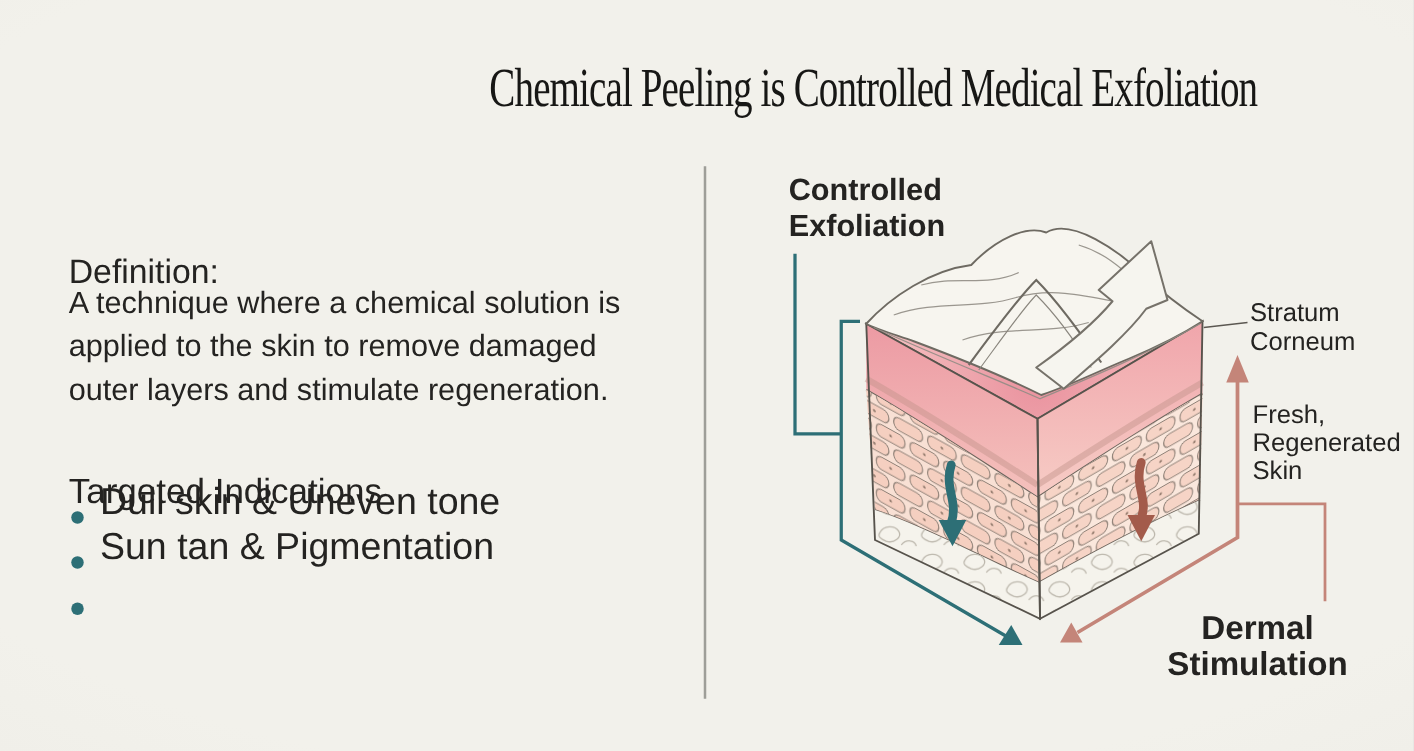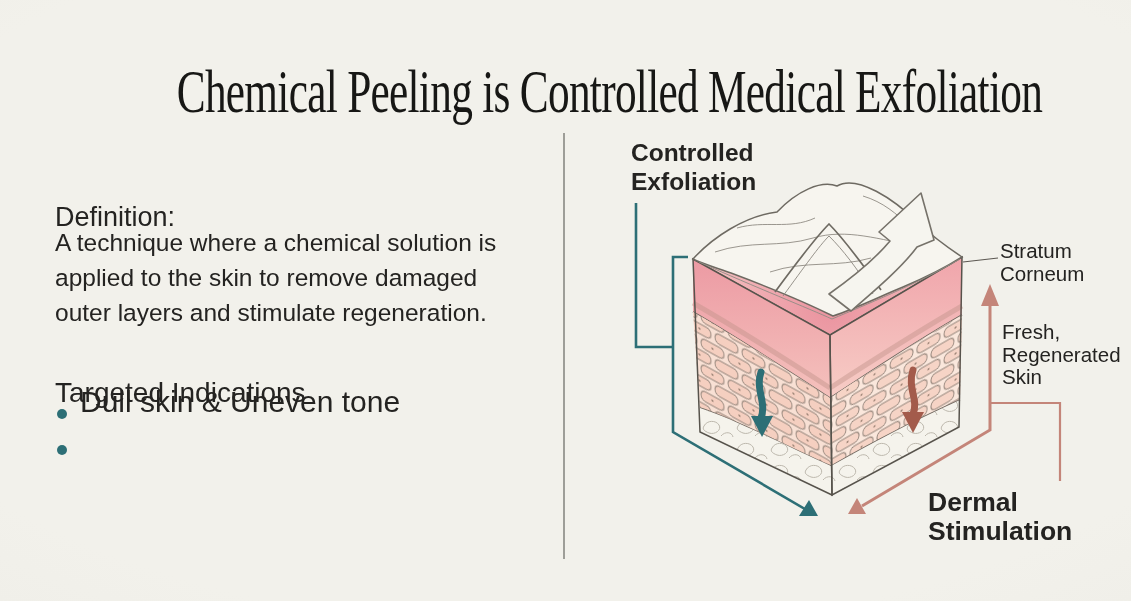--- a/index.html
+++ b/index.html
@@ -6,37 +6,37 @@
     --teal:#2d6f76; --salmon:#c48579; --sienna:#a35b4b;
     --text:#242321; --divider:#8f8f89; --bg:#f0efe9;
   }
   html,body{margin:0;padding:0;}
   body{font-family:"Liberation Sans",sans-serif;background:#ddd;}
   .stage{
     position:relative;width:1131px;height:601px;overflow:hidden;
     background:radial-gradient(ellipse 130% 120% at 50% 45%, #f2f1eb 50%, #ecebe5 80%, #e3e2db 100%);
   }
   .title{
-    position:absolute;top:16px;left:0;width:100%;text-align:left;
-    font-family:"Liberation Serif",serif;font-size:61px;color:#171715;font-weight:400;
+    position:absolute;top:16px;left:0;width:100%;text-align:right;
+    font-family:"Liberation Serif",serif;font-size:44px;color:#171715;font-weight:400;
   }
   .title .squeeze{display:inline-block;transform:scaleX(.71);transform-origin:50% 0;white-space:nowrap;letter-spacing:-1px;}
   .divider{position:absolute;left:563px;top:133px;width:2px;height:426px;background:var(--divider);opacity:.85;}
   .left-panel{position:absolute;left:0;top:0;width:552px;height:601px;color:var(--text);border-radius:16px;}
   .def-heading{position:absolute;left:55px;top:180px;font-size:27px;font-weight:400;}
   .def-text{position:absolute;left:55px;top:225px;width:472px;font-size:24.5px;line-height:35px;margin:0;}
   .ind-heading{position:absolute;left:55px;top:349px;font-size:28px;font-weight:400;}
   .ind-list{position:absolute;left:57px;top:382px;margin:0;padding:0;list-style:none;}
   .ind-list li{display:flex;align-items:flex-end;gap:13px;height:36.5px;font-size:30px;}
   .dot{flex:none;width:10px;height:10px;border-radius:50%;background:var(--teal);margin-top:10px;}
   .lbl{position:absolute;color:var(--text);}
   .lbl-ce{left:631px;top:139px;width:152px;font-weight:700;font-size:24.5px;line-height:28.5px;}
   .lbl-sc{left:1000px;top:239px;width:102px;font-size:20.5px;line-height:23px;}
   .lbl-fr{left:1002px;top:321px;width:126px;font-size:20.5px;line-height:22.5px;}
-  .lbl-ds{left:928px;top:488px;width:156px;font-weight:700;font-size:26.5px;line-height:29px;text-align:left;}
+  .lbl-ds{left:928px;top:488px;width:156px;font-weight:700;font-size:26.5px;line-height:29px;text-align:center;}
   .diagram-svg{position:absolute;left:565px;top:0;}
   .s-teal{stroke:var(--teal);}  .f-teal{fill:var(--teal);}
   .s-salmon{stroke:var(--salmon);} .f-salmon{fill:var(--salmon);}
   .f-sienna{fill:var(--sienna);} .s-sienna{stroke:var(--sienna);}
   .edge{stroke:#57534c;fill:none;}
   .sheet{fill:#f7f5ef;stroke:#6e6a62;stroke-width:1.5;}
   .squig{fill:none;stroke:#908c84;stroke-width:1;opacity:.9;}
 </style>
 </head>
 <body>
@@ -48,20 +48,24 @@
   <div class="divider"></div>
 
   <section class="left-panel">
     <h2 class="def-heading">Definition:</h2>
     <p class="def-text">A technique where a chemical solution is applied to the skin to remove damaged outer layers and stimulate regeneration.</p>
     <h3 class="ind-heading">Targeted Indications</h3>
     <ul class="ind-list">
       <li>
           <span class="dot"></span>
           <span>Dull skin &amp; Uneven tone</span>
+        </li>
+      <li>
+          <span class="dot"></span>
+          <span>Sun tan &amp; Pigmentation</span>
         </li>
       <li>
           <span class="dot"></span>
         </li>
     </ul>
   </section>
 
   <svg class="diagram-svg" width="566" height="601" viewBox="0 0 566 601">
     <defs>
       <linearGradient id="pinkL" gradientUnits="userSpaceOnUse" x1="0" y1="259" x2="0" y2="400">

